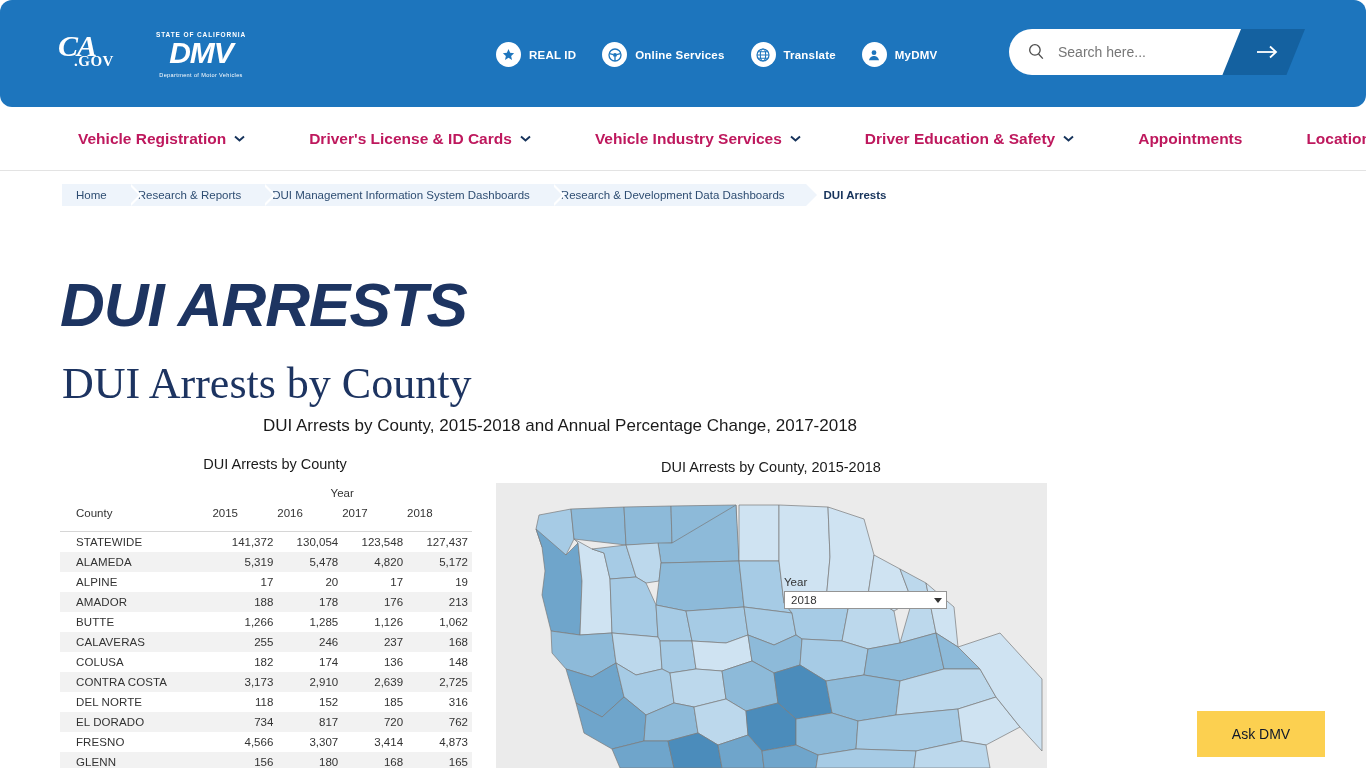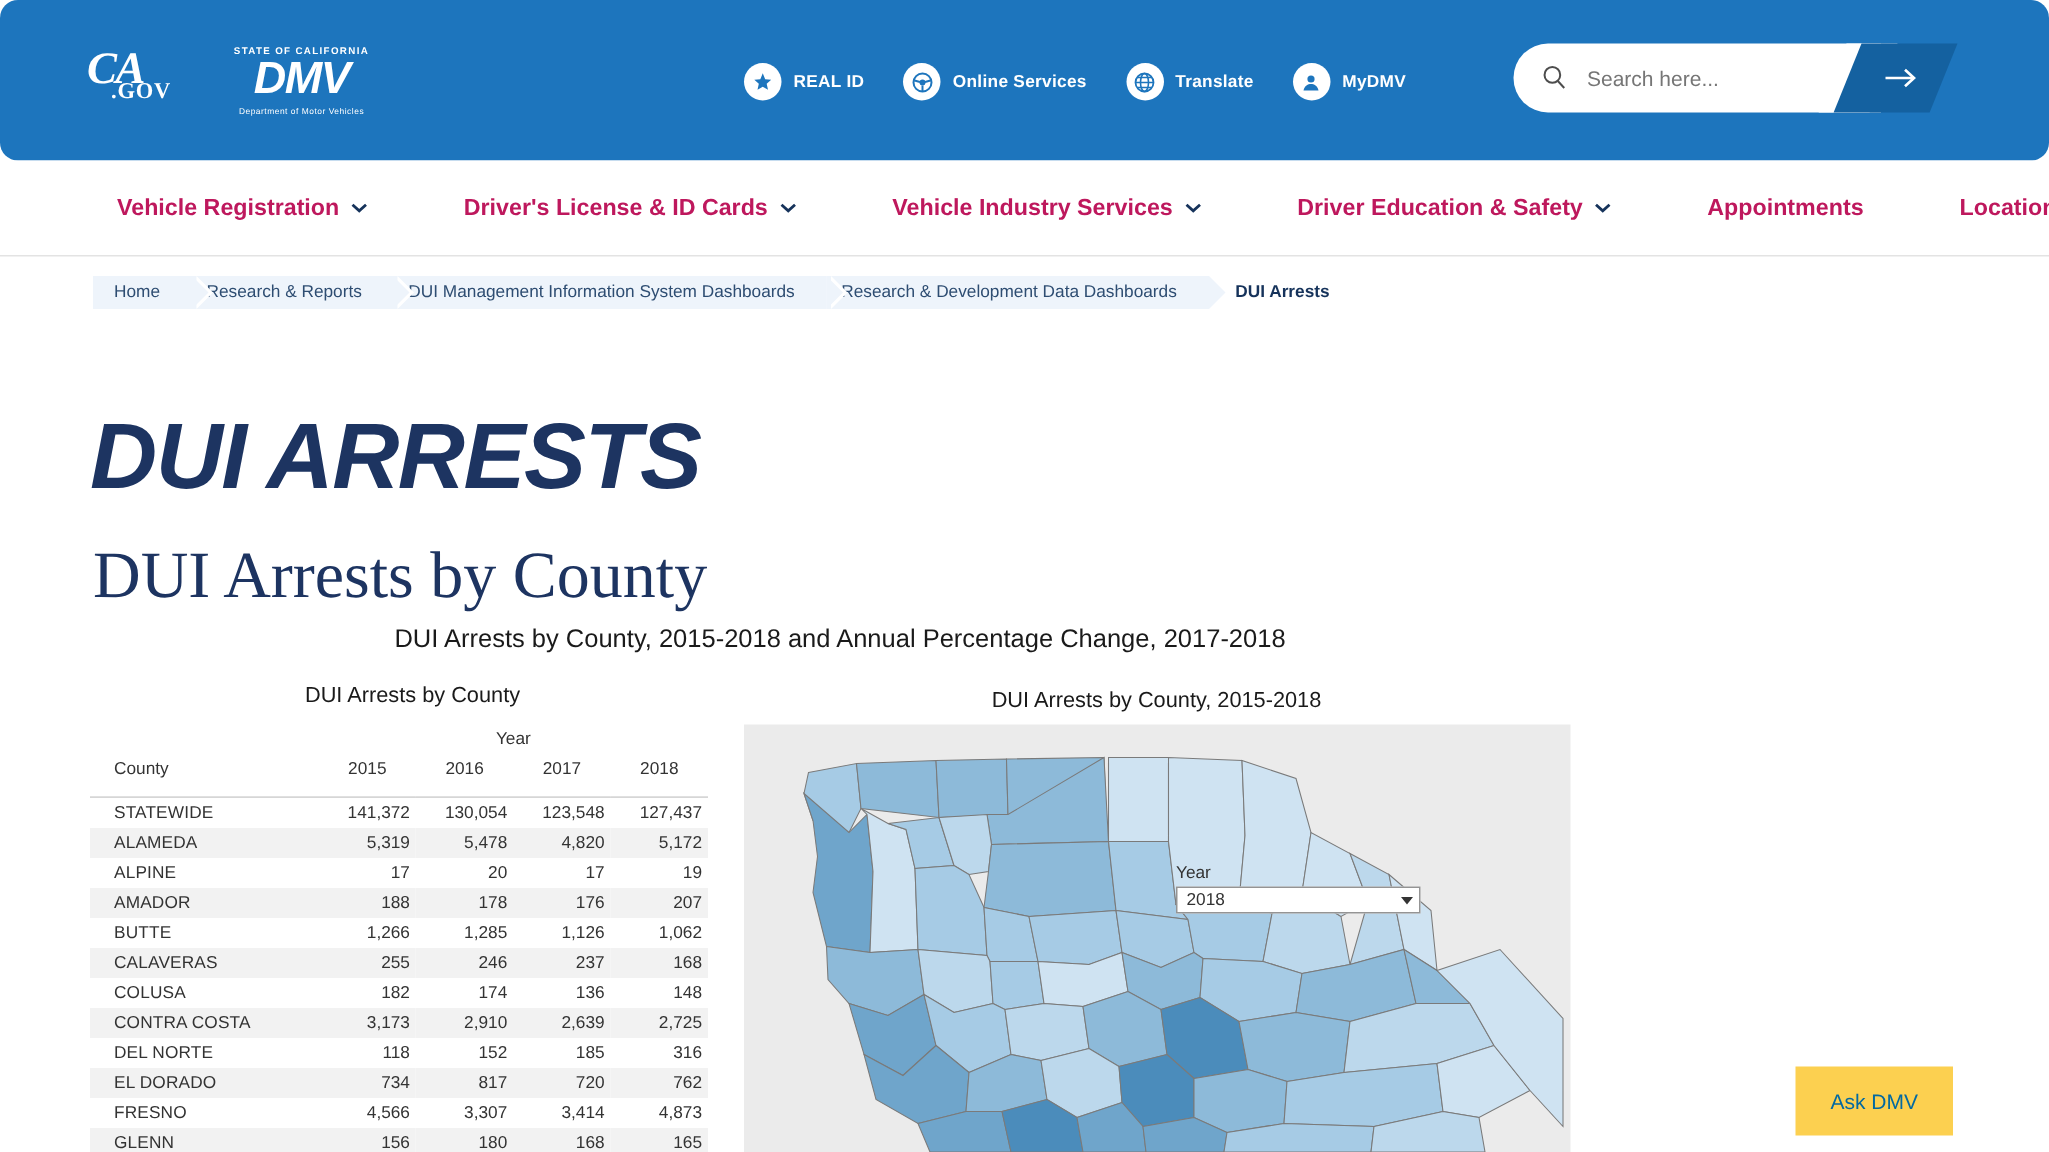--- a/index.html
+++ b/index.html
@@ -142,21 +142,21 @@
     position: absolute; left: 496px; top: 54px; width: 550px; text-align: center;
     font-size: 14.5px; color: #1a1a1a;
   }
 
   .table-box { position: absolute; left: 60px; top: 78px; width: 412px; }
   table.data { border-collapse: collapse; width: 412px; font-size: 11.5px; color: #333; }
   table.data th, table.data td { padding: 4px 0 4px 0; font-weight: 400; }
   .yearhdr {
     text-align: center; font-size: 11.5px; color: #333; padding-bottom: 2px;
   }
-  .colhdr { font-size: 11.5px; color: #333; text-align: center; padding-right: 4px; padding-bottom: 5px; }
+  .colhdr { font-size: 11.5px; color: #333; text-align: left; padding-right: 4px; padding-bottom: 5px; }
   .colhdr.first { text-align: left; padding-left: 16px; }
   .hdrline td { border-bottom: 1px solid #d6d6d6; padding: 0; height: 0; }
   table.data td.cty { text-align: left; padding-left: 16px; letter-spacing: .1px; }
   table.data td.num { text-align: right; padding-right: 4px; }
   table.data tbody tr.alt { background: #f2f2f2; }
 
   .map-panel {
     position: absolute; left: 496px; top: 78px; width: 551px; height: 285px;
     background: #ebebeb; overflow: hidden;
   }
@@ -166,22 +166,22 @@
   }
   .year-filter-label { font-size: 11.5px; color: #333; margin-bottom: 3px; }
   .year-select-box {
     width: 163px; height: 18px; background: #fff; border: 1px solid #949494;
     display: flex; align-items: center; justify-content: space-between;
     padding: 0 4px 0 6px; font-size: 11.5px; color: #333; cursor: pointer;
   }
   .caret-down-sm { width: 0; height: 0; border-left: 4px solid transparent; border-right: 4px solid transparent; border-top: 5px solid #333; }
 
   .ask-dmv {
-    position: absolute; left: 1197px; top: 711px; width: 105px; height: 46px;
-    background: #fcd050; color: #0369a1; font-size: 14px;
+    position: absolute; left: 1197px; top: 711px; width: 128px; height: 46px;
+    background: #fcd050; color: #0f172a; font-size: 14px;
     display: flex; align-items: center; justify-content: center;
     border: none; cursor: pointer; font-family: "Liberation Sans", sans-serif;
   }
 </style>
 </head>
 <body>
 
 <div class="topbar">
 
   <div class="logos">
@@ -351,21 +351,21 @@
             <td class="num">17</td>
             <td class="num">20</td>
             <td class="num">17</td>
             <td class="num">19</td>
           </tr>
           <tr class="alt">
             <td class="cty">AMADOR</td>
             <td class="num">188</td>
             <td class="num">178</td>
             <td class="num">176</td>
-            <td class="num">207</td>
+            <td class="num">213</td>
           </tr>
           <tr>
             <td class="cty">BUTTE</td>
             <td class="num">1,266</td>
             <td class="num">1,285</td>
             <td class="num">1,126</td>
             <td class="num">1,062</td>
           </tr>
           <tr class="alt">
             <td class="cty">CALAVERAS</td>

